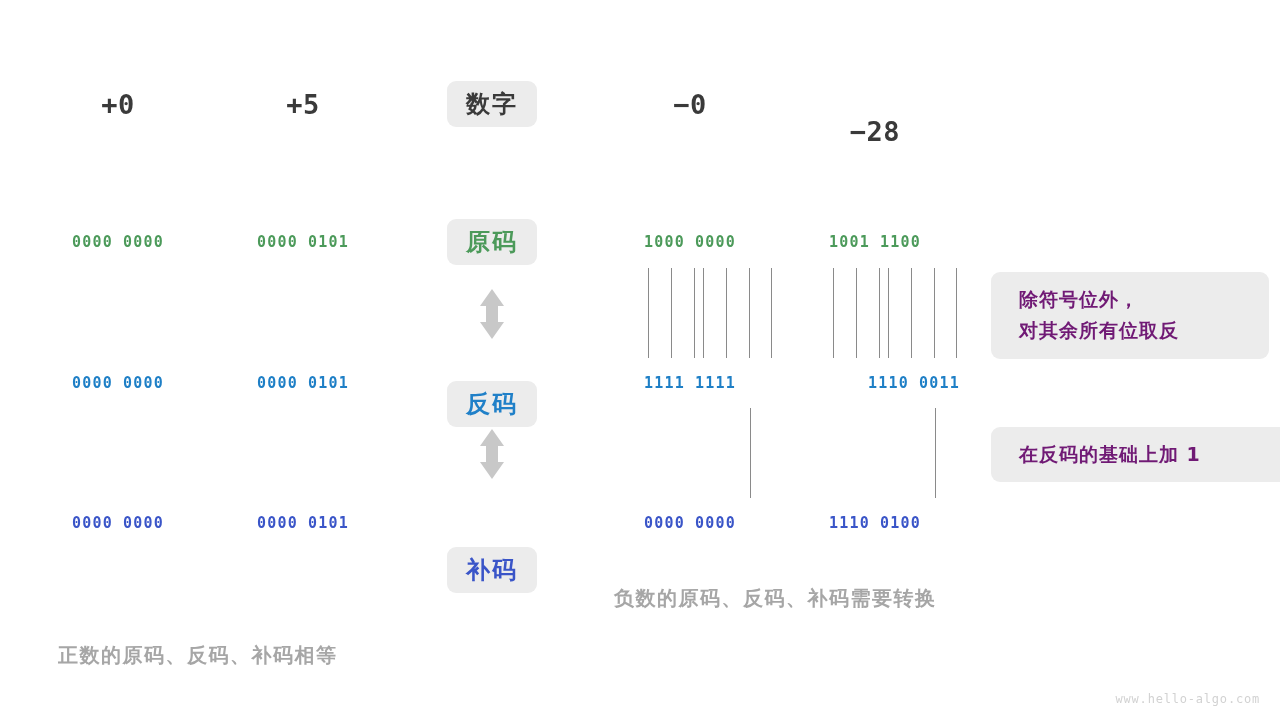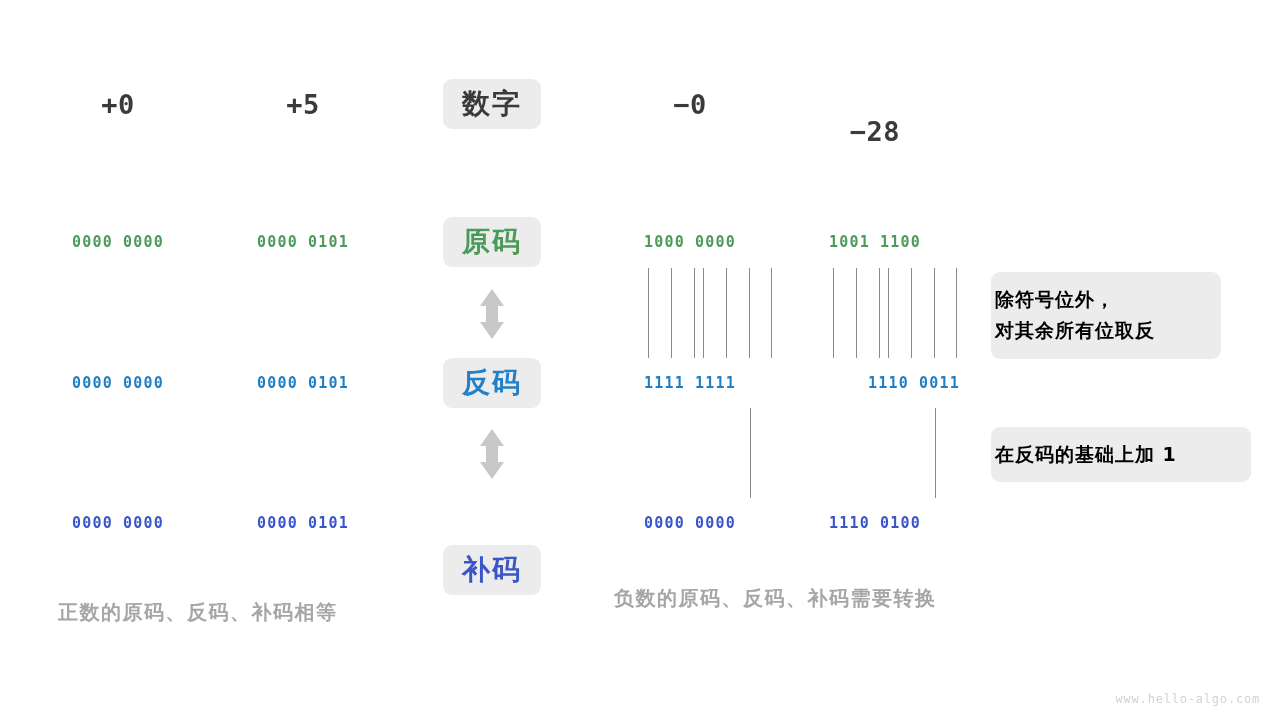--- a/index.html
+++ b/index.html
@@ -37,29 +37,29 @@
     letter-spacing: 0.5px;
   }
 
   
   .pill {
     position: absolute;
     transform: translate(-50%, -50%);
     background: #ececec;
     border-radius: 9px;
     padding: 11px 19px;
-    font-size: 28px;
+    font-size: 24px;
     font-weight: bold;
     letter-spacing: 2px;
     line-height: 1;
     white-space: nowrap;
   }
   .pill-dark   { color: #3a3a3a; }
   .pill-green  { color: #4c9a5a; }
-  .pill-blue1  { color: #2080c8; }
+  .pill-blue1  { color: #2080c8; margin-top: 21px; }
   .pill-blue2  { color: #3a55c8; }
 
   
   .binary {
     font-family: "DejaVu Sans Mono", "Liberation Mono", monospace;
     font-size: 15px;
     font-weight: bold;
     letter-spacing: 1.2px;
   }
   .c-green { color: #4c9a5a; }
@@ -79,26 +79,26 @@
     position: absolute;
     width: 1px;
     background: #8a8a8a;
   }
 
   
   .note {
     position: absolute;
     background: #ececec;
     border-radius: 9px;
-    color: #000000;
+    color: #701a75;
     font-size: 19px;
     font-weight: bold;
     line-height: 1.65;
     letter-spacing: 1px;
-    padding: 12px 4px;
+    padding: 12px 28px;
     white-space: pre-line;
   }
 
   
   .caption {
     position: absolute;
     color: #a6a6a6;
     font-size: 20px;
     font-weight: bold;
     letter-spacing: 1.5px;
@@ -176,18 +176,18 @@
     <div class="tick" style="left:888px; top:268px; height:90px;"></div>
   </div>
 
   <div class="tick" style="left:750px; top:408px; height:90px;"></div>
   <div class="tick" style="left:935px; top:408px; height:90px;"></div>
 
   <div class="note" style="left:991px; top:272px; width:222px;">除符号位外，
 对其余所有位取反</div>
   <div class="note" style="left:991px; top:427px; width:252px;">在反码的基础上加  1</div>
 
-  <div class="caption" style="left:58px; top:599px;text-align:center;">正数的原码、反码、补码相等</div>
+  <div class="caption" style="left:58px; top:642px;text-align:center;">正数的原码、反码、补码相等</div>
   <div class="caption" style="left:614px; top:585px;">负数的原码、反码、补码需要转换</div>
 
   <div class="watermark">www.hello-algo.com</div>
 
 </div>
 
 </body></html>

